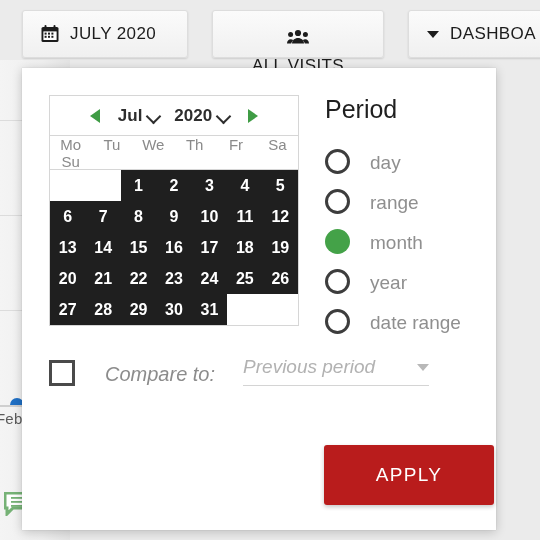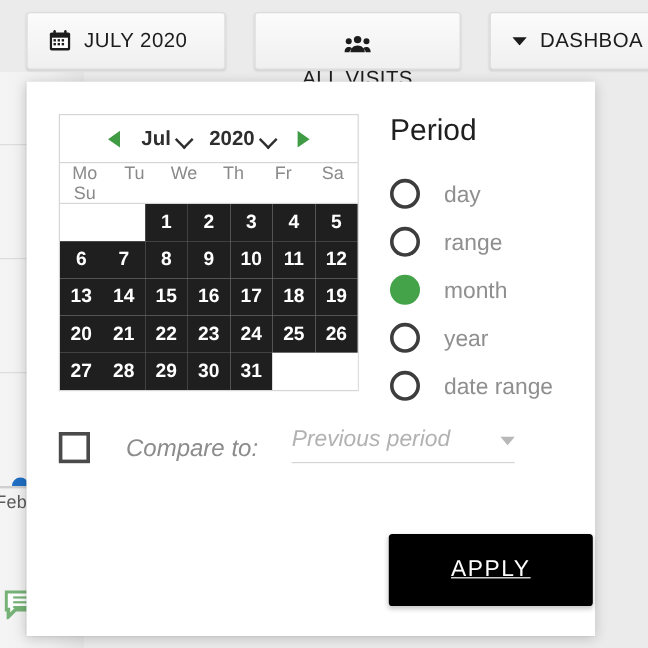--- a/index.html
+++ b/index.html
@@ -254,30 +254,29 @@
     border-left: 6px solid transparent;
     border-right: 6px solid transparent;
     border-top: 7px solid #b8b8b8;
   }
 
   
   .apply {
     position: absolute;
     left: 302px; top: 377px;
     width: 170px; height: 60px;
-    background: #000000;
+    background: #b91c1c;
     border: none;
     border-radius: 3px;
     box-shadow: 0 2px 4px rgba(0,0,0,.22);
     color: #ffffff;
     font-family: "Liberation Sans", sans-serif;
     font-size: 19px;
     letter-spacing: 1.3px;
     cursor: pointer;
-    text-decoration: underline;
   }
 </style>
 </head>
 <body>
 
 <div class="bg-root">
   <div class="bg-canvas"></div>
   <div class="bg-rule" style="top:120px"></div>
   <div class="bg-rule" style="top:215px"></div>
   <div class="bg-rule" style="top:310px"></div>

